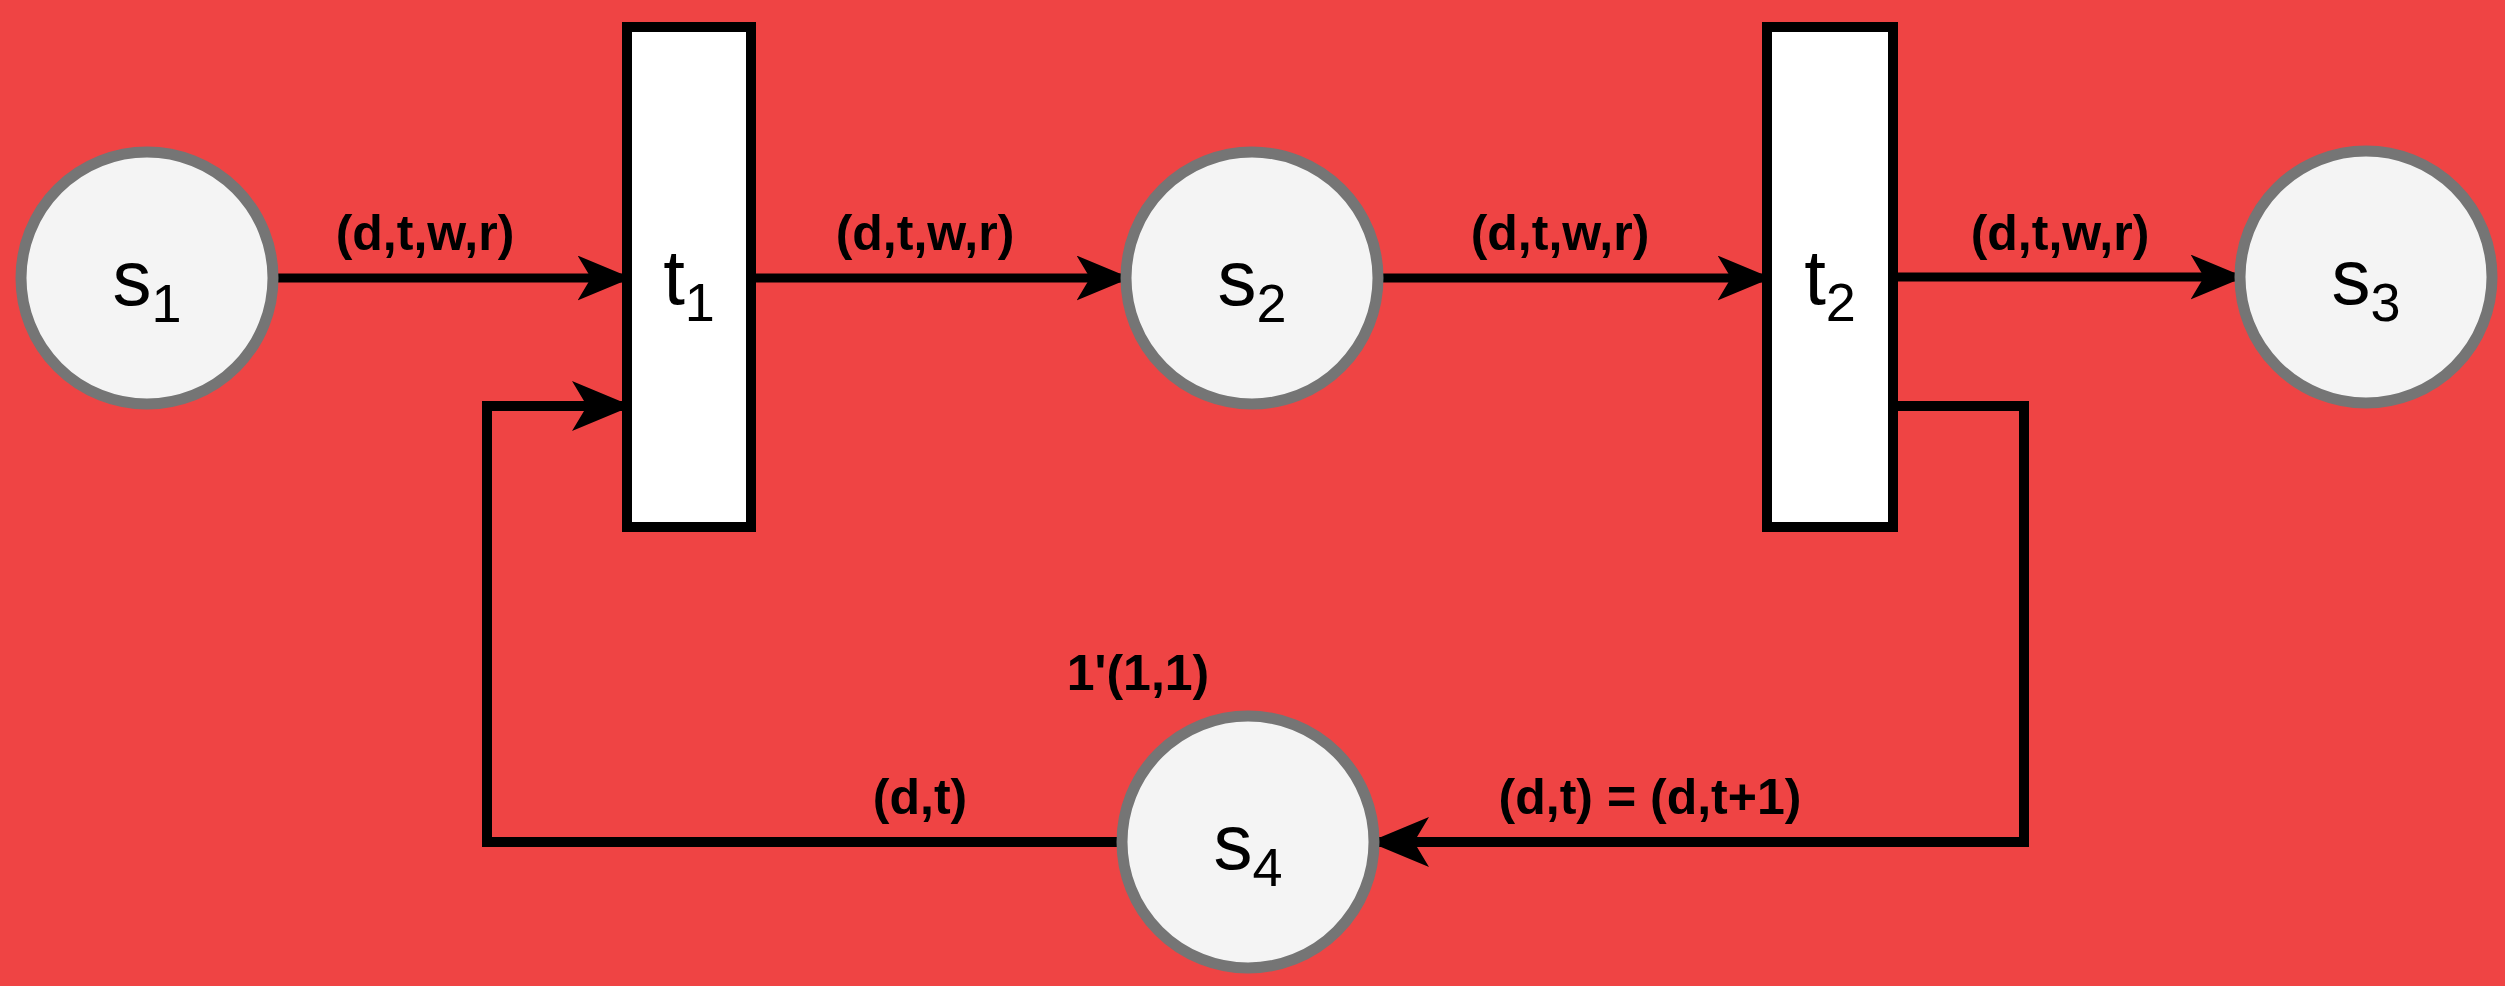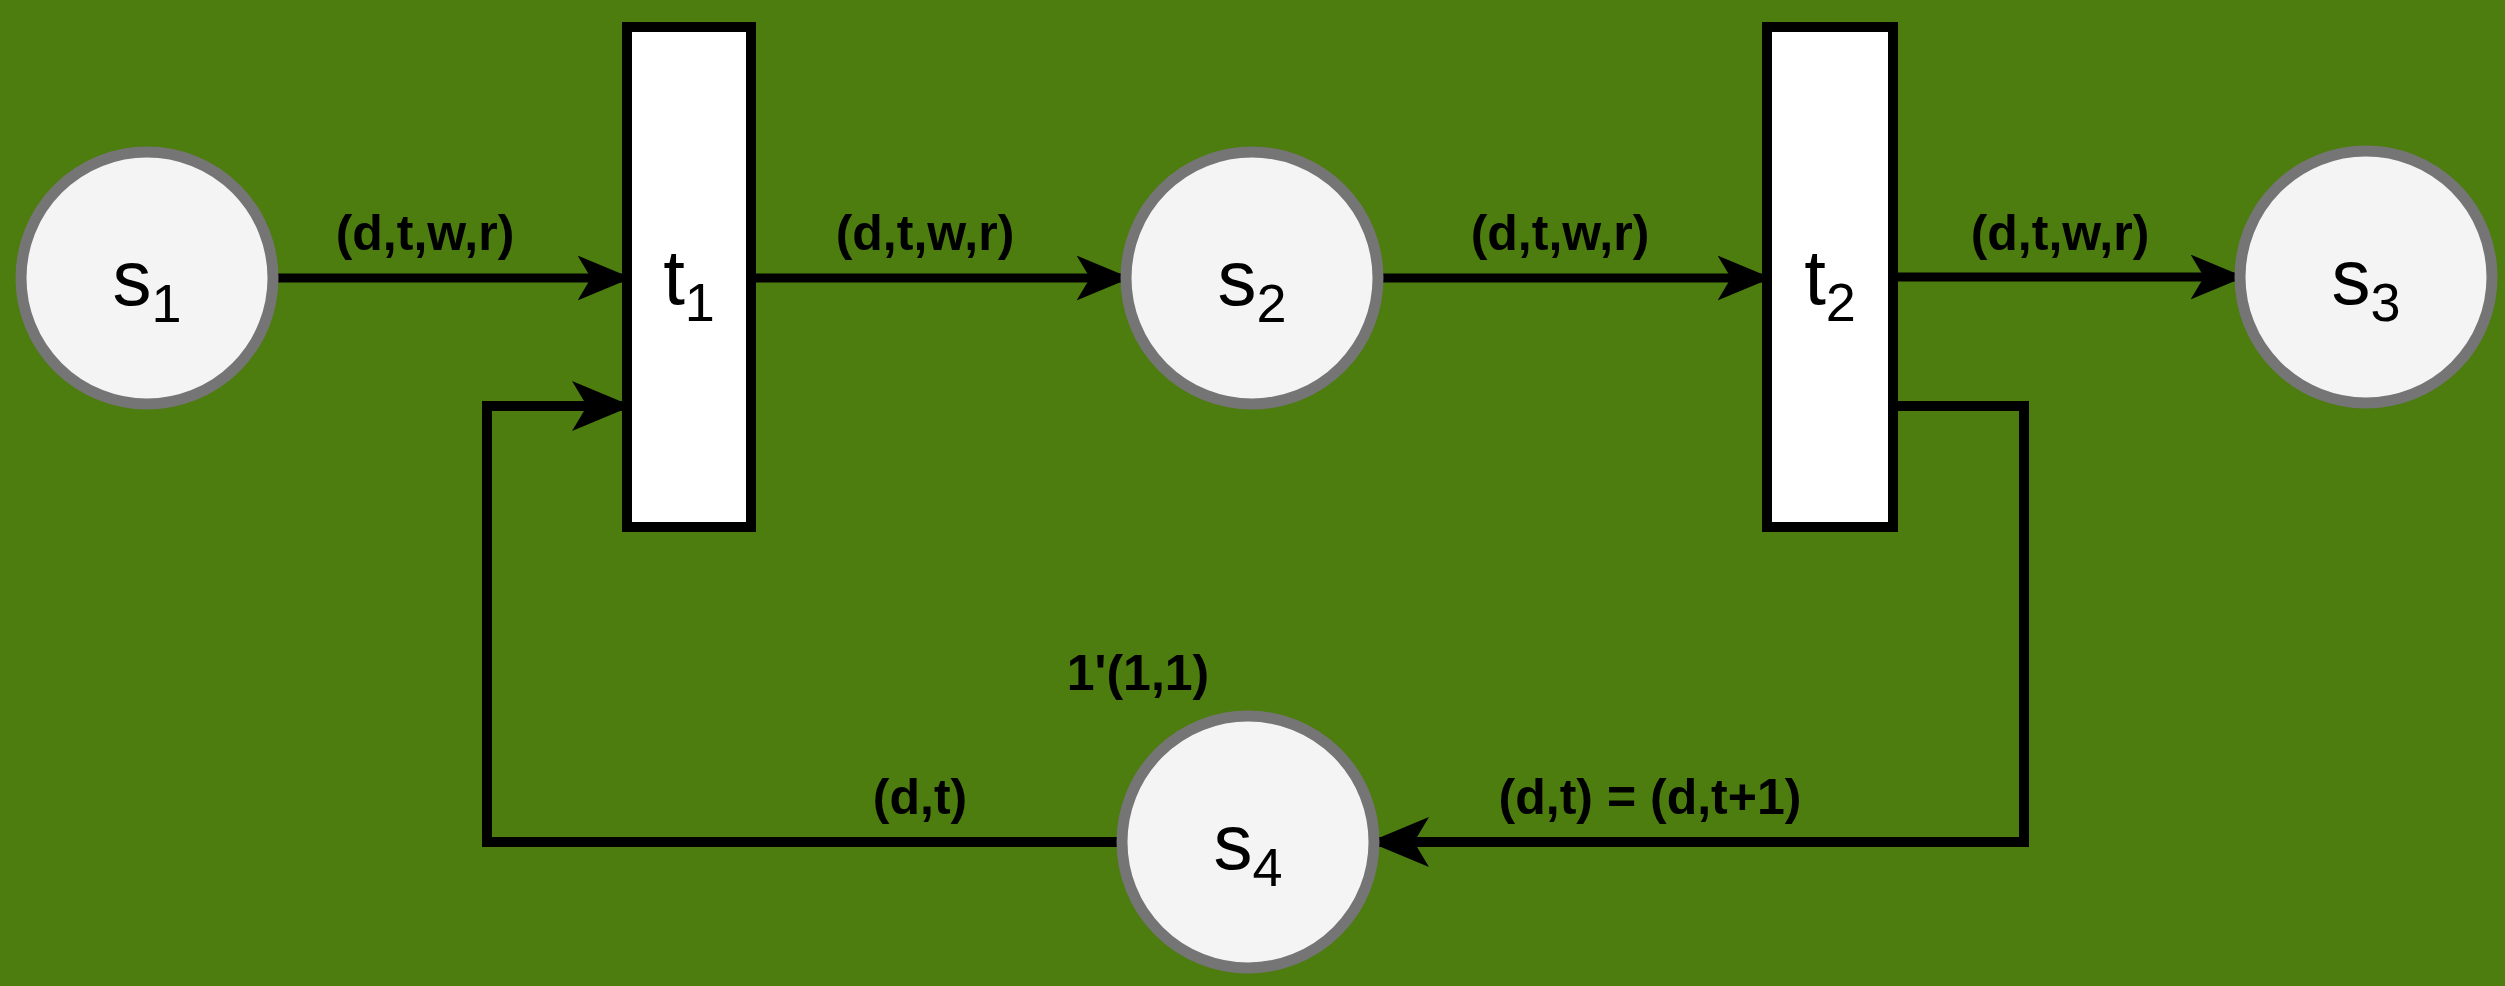--- a/index.html
+++ b/index.html
@@ -4,21 +4,21 @@
 <style>
   html, body {
     margin: 0;
     padding: 0;
     background: #ffffff;
   }
   .canvas-wrap {
     position: relative;
     width: 2505px;
     height: 986px;
-    background: #4d7c0f;
+    background: #ef4444;
     font-family: "Liberation Sans", sans-serif;
   }
   svg { display: block; }
   .arc-line {
     fill: none;
     stroke-linejoin: miter;
   }
   .arc-label {
     font-family: "Liberation Sans", sans-serif;
     font-weight: bold;

